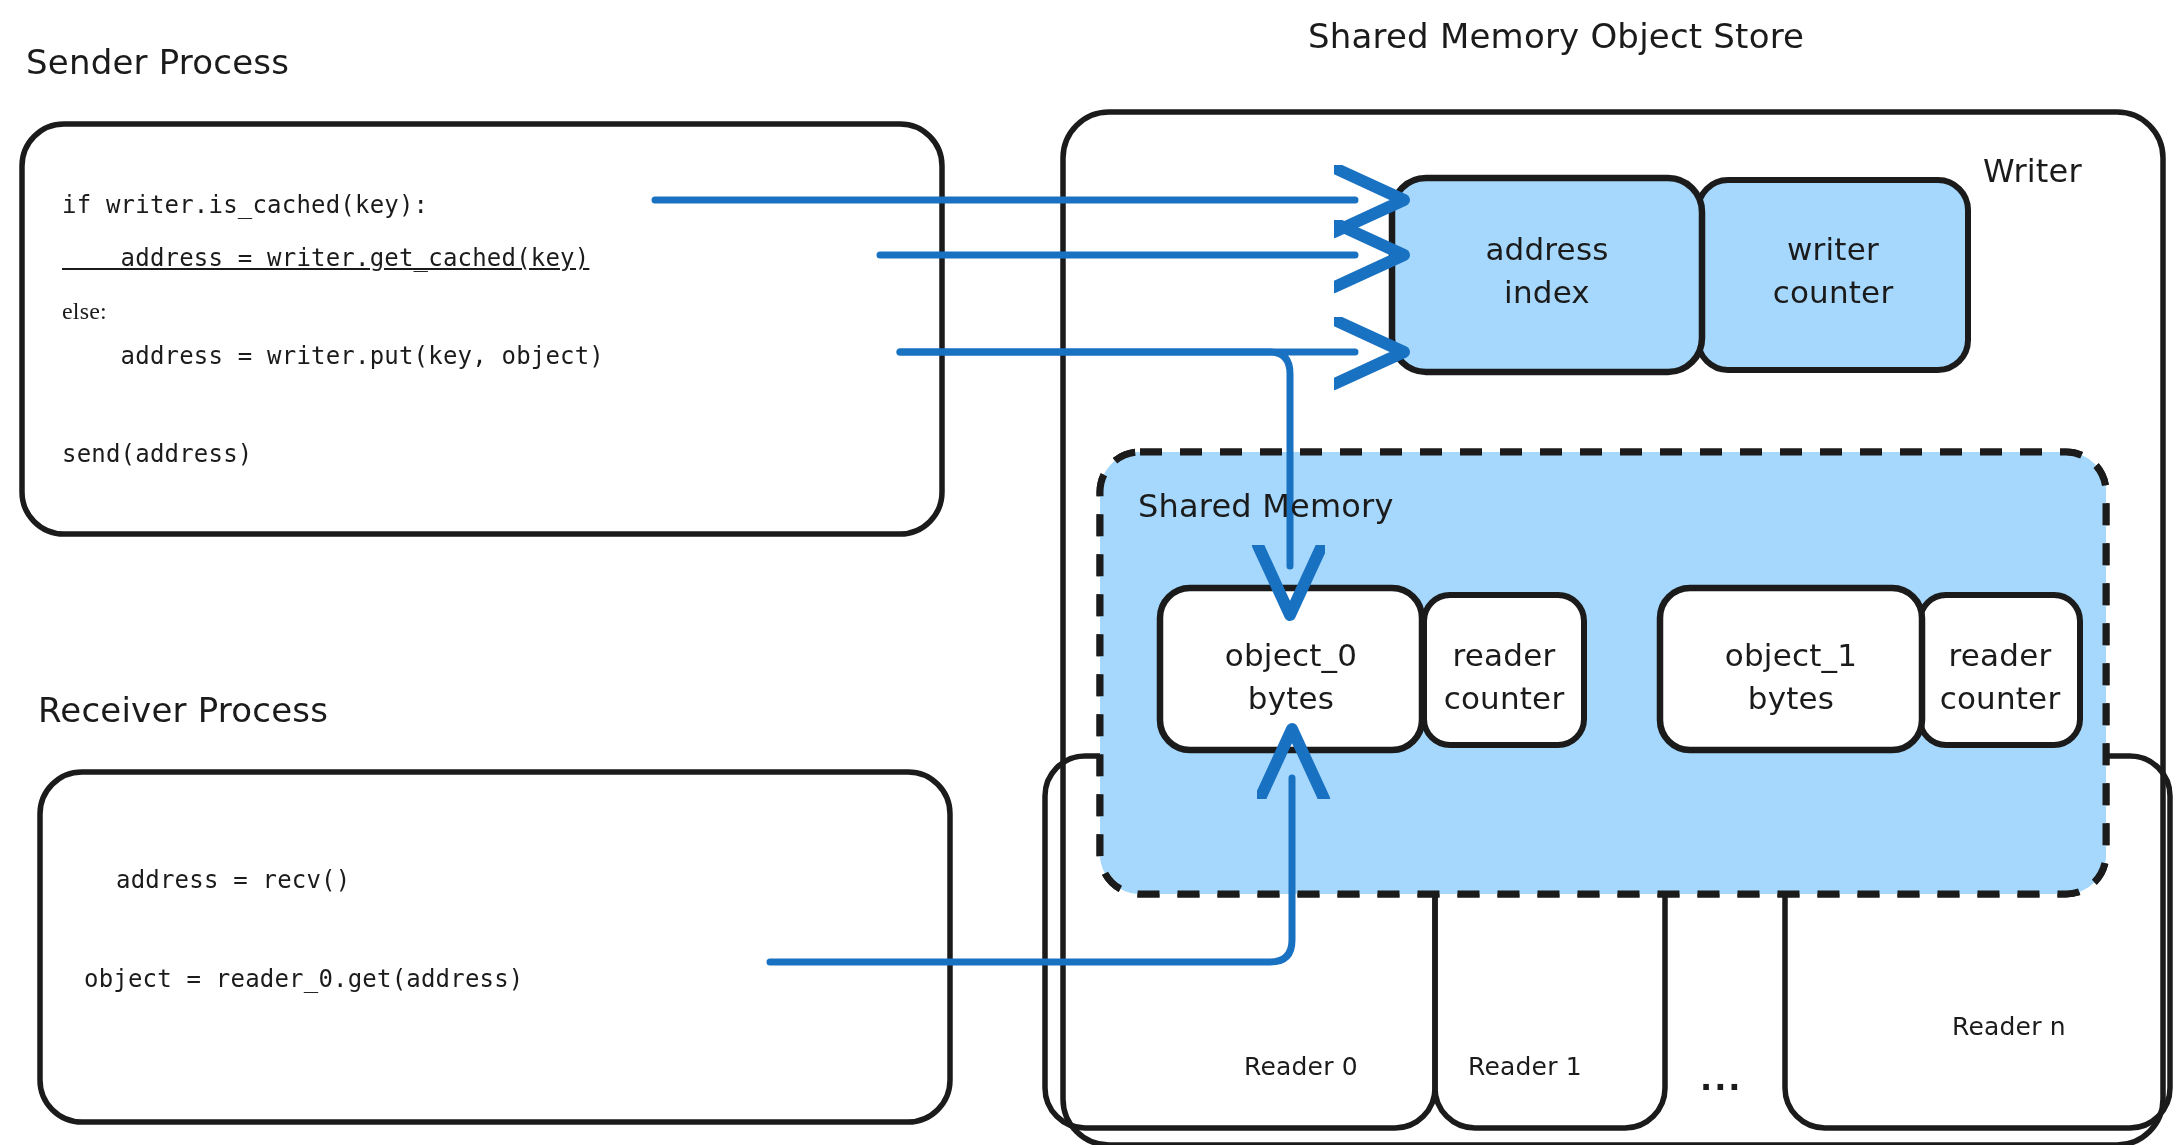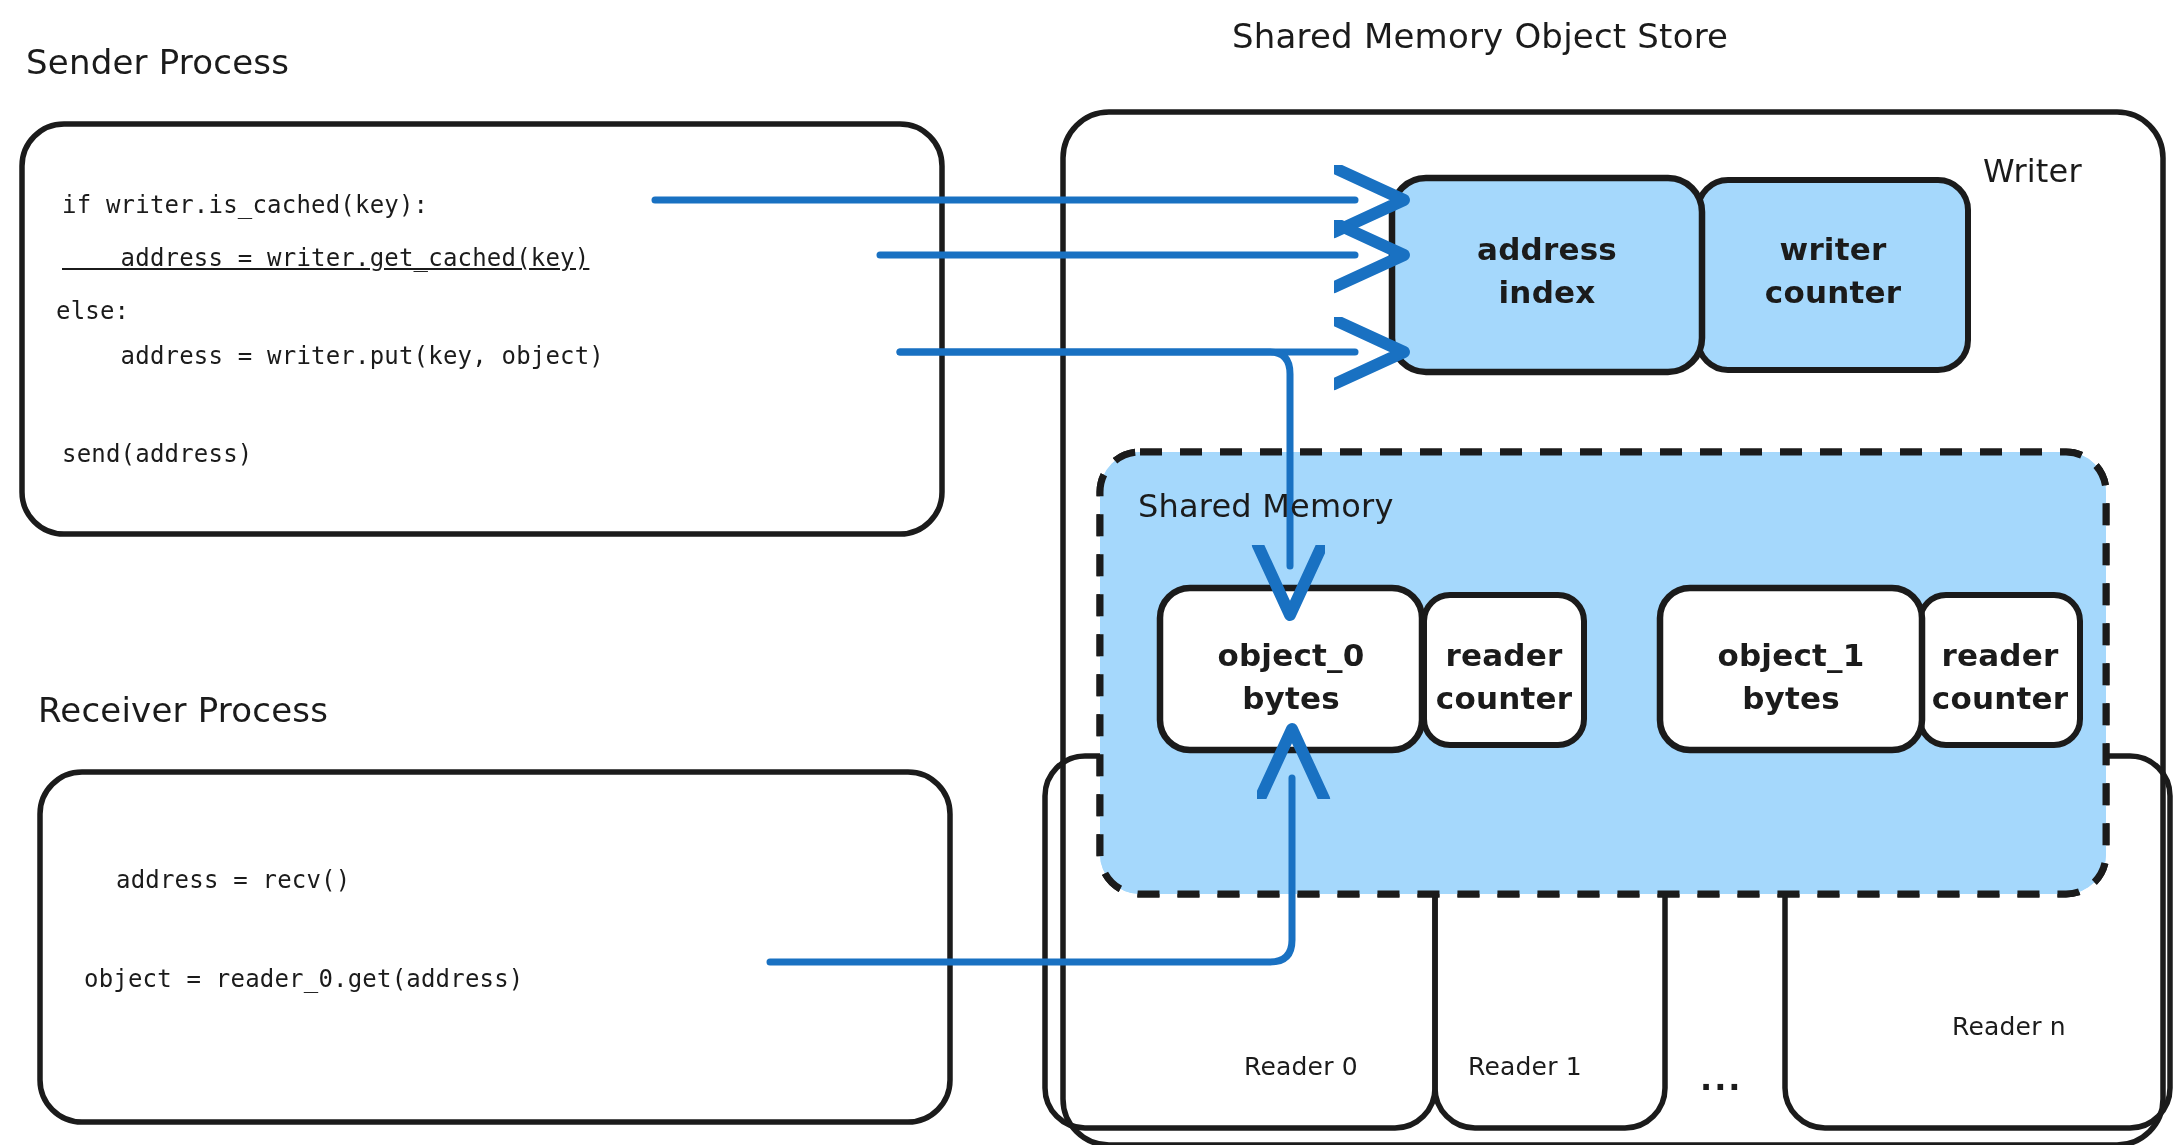--- a/index.html
+++ b/index.html
@@ -38,21 +38,21 @@
     font-family: "DejaVu Sans Mono", monospace;
     font-size: 24px;
     line-height: 50px;
     font-weight: 400;
   }
   .box-lbl {
     font-family: "DejaVu Sans", sans-serif;
     font-size: 31px;
     line-height: 43px;
     text-align: center;
-    font-weight: 700;
+    font-weight: 400;
   }
   .region-lbl {
     font-family: "DejaVu Sans", sans-serif;
     font-size: 32px;
     font-weight: 400;
   }
   .reader-lbl {
     font-family: "DejaVu Sans", sans-serif;
     font-size: 25px;
     font-weight: 400;
@@ -112,29 +112,29 @@
 
     <path d="M 900,352 L 1270,352 Q 1290,352 1290,374 L 1290,566" fill="none" stroke="#1971c2" stroke-width="7" stroke-linecap="round" stroke-linejoin="round" marker-end="url(#arrowhead)"></path>
 
     <path d="M 770,962 L 1270,962 Q 1292,962 1292,940 L 1292,778" fill="none" stroke="#1971c2" stroke-width="7" stroke-linecap="round" stroke-linejoin="round" marker-end="url(#arrowhead)"></path>
   </svg>
 
   <div class="lbl title-lbl" style="left:26px; top:42px;">Sender Process</div>
 
   <div class="lbl title-lbl" style="left:38px; top:690px;">Receiver Process</div>
 
-  <div class="lbl title-lbl" style="left:1232px; top:16px;">Shared Memory Object Store</div>
+  <div class="lbl title-lbl" style="left:1308px; top:16px;">Shared Memory Object Store</div>
 
   <div class="lbl region-lbl" style="left:1983px; top:152px;">Writer</div>
 
   <div class="lbl region-lbl" style="left:1138px; top:487px;">Shared Memory</div>
 
   <div class="lbl code-lbl" style="left:62px; top:180px;">if writer.is_cached(key):</div>
   <div class="lbl code-lbl" style="left:62px; top:233px;text-decoration:underline;">    address = writer.get_cached(key)</div>
-  <div class="lbl code-lbl" style="left:56px; top:286px;">else:</div>
+  <div class="lbl code-lbl" style="left:62px; top:286px;font-family:Liberation Serif, serif;">else:</div>
   <div class="lbl code-lbl" style="left:62px; top:331px;">    address = writer.put(key, object)</div>
   <div class="lbl code-lbl" style="left:62px; top:429px;">send(address)</div>
 
   <div class="lbl code-lbl" style="left:84px; top:855px;margin-left:32px;">address = recv()</div>
   <div class="lbl code-lbl" style="left:84px; top:954px;">object = reader_0.get(address)</div>
 
   <div class="lbl box-lbl" style="left:1392px; top:228px; width:310px;">address</div>
   <div class="lbl box-lbl" style="left:1392px; top:271px; width:310px;">index</div>
 
   <div class="lbl box-lbl" style="left:1698px; top:228px; width:270px;">writer</div>

